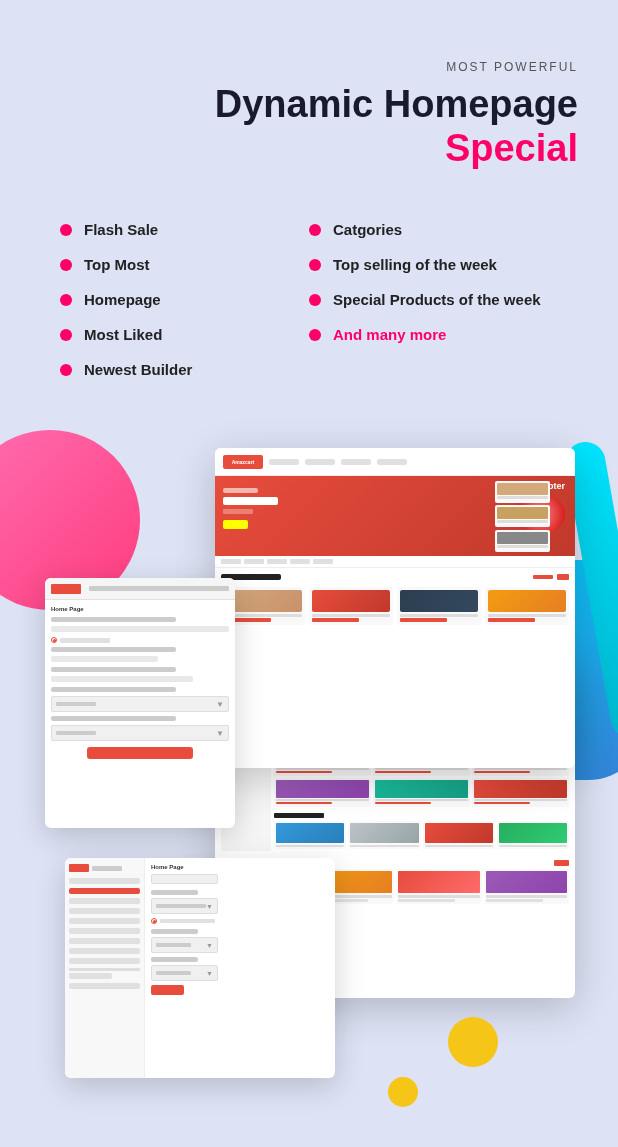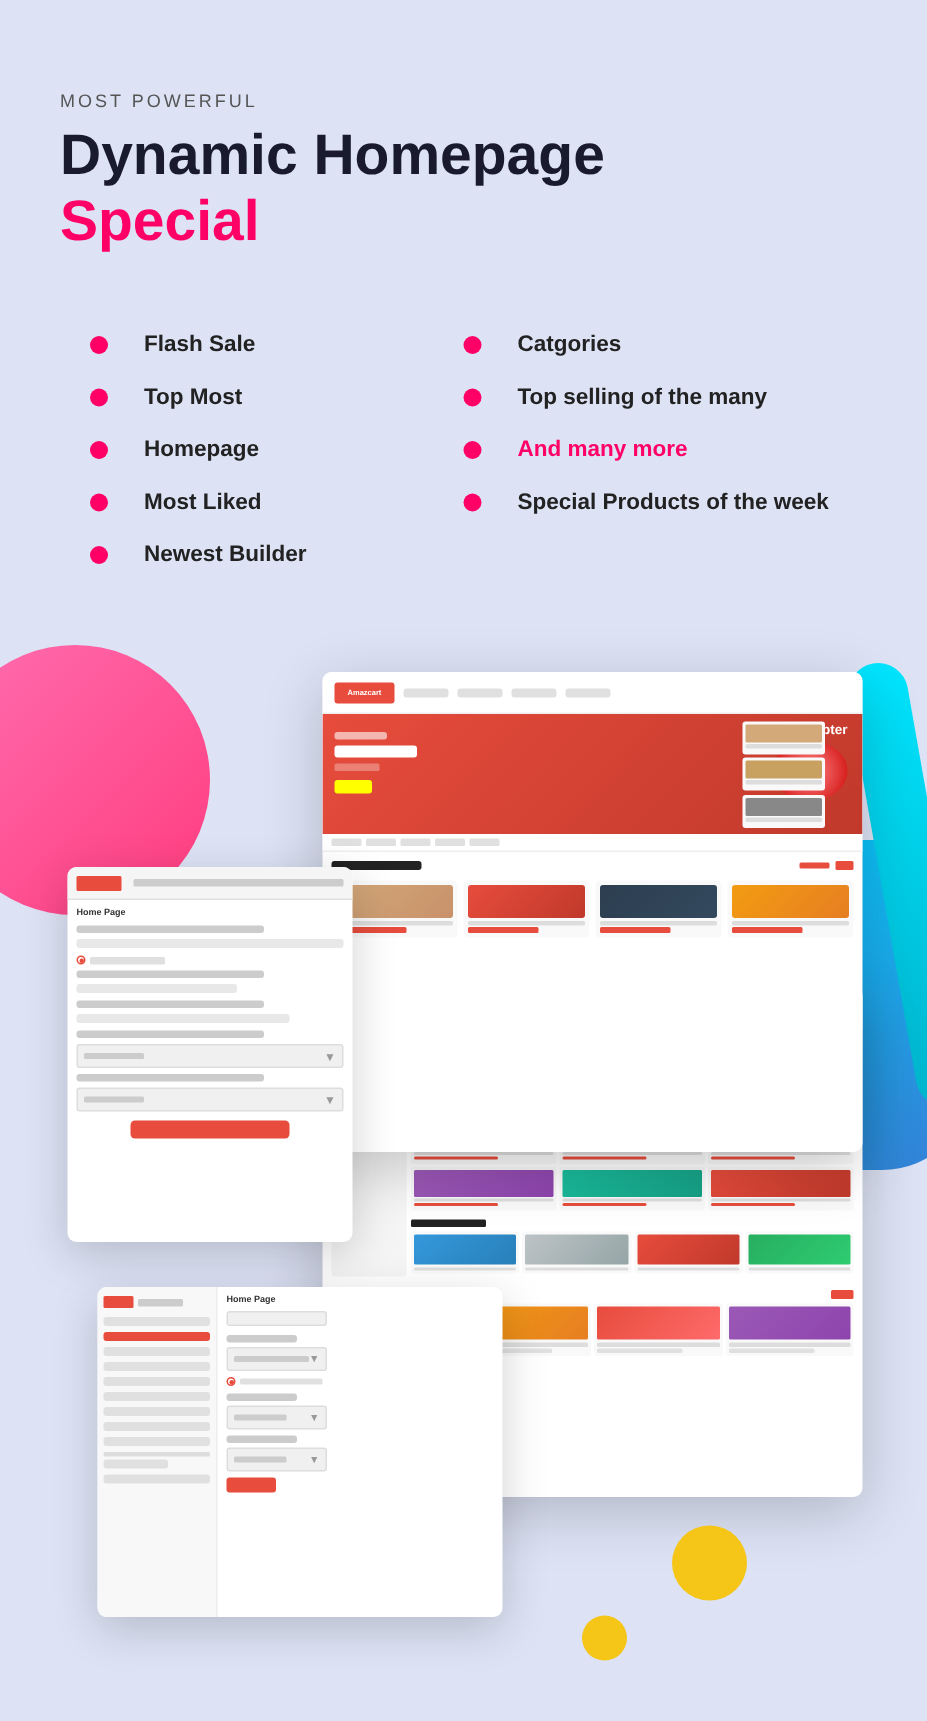--- a/index.html
+++ b/index.html
@@ -70,21 +70,21 @@
       width: 40px;
       height: 300px;
       background: linear-gradient(180deg, #00e5ff, #00b4cc);
       border-radius: 20px;
       transform: rotate(-10deg);
       z-index: 0;
     }
 
     
     .header-section {
-      text-align: left;
+      text-align: right;
       padding: 60px 40px 30px;
       position: relative;
       z-index: 1;
     }
     .header-subtitle {
       font-size: 12px;
       letter-spacing: 2px;
       color: #555;
       text-transform: uppercase;
       margin-bottom: 10px;
@@ -114,21 +114,21 @@
       gap: 0;
     }
     .feature-col {
       display: flex;
       flex-direction: column;
       gap: 18px;
     }
     .feature-item {
       display: flex;
       align-items: center;
-      gap: 24px;
+      gap: 12px;
     }
     .feature-dot {
       width: 12px;
       height: 12px;
       border-radius: 50%;
       background: #ff0066;
       flex-shrink: 0;
     }
     .feature-text {
       font-size: 15px;
@@ -427,29 +427,29 @@
       </div>
     </div>
 
     <div class="feature-col">
       <div class="feature-item">
         <div class="feature-dot"></div>
         <span class="feature-text">Catgories</span>
       </div>
       <div class="feature-item">
         <div class="feature-dot"></div>
-        <span class="feature-text">Top selling of the many</span>
+        <span class="feature-text">Top selling of the week</span>
+      </div>
+      <div class="feature-item">
+        <div class="feature-dot"></div>
+        <span class="feature-text">Special Products of the week</span>
       </div>
       <div class="feature-item">
         <div class="feature-dot"></div>
         <span class="feature-text highlight">And many more</span>
-      </div>
-      <div class="feature-item">
-        <div class="feature-dot"></div>
-        <span class="feature-text">Special Products of the week</span>
       </div>
     </div>
   </div>
 </div>
 
 <div class="screenshots-section">
 
   <div class="screen-main">
     <div class="mock-header">
       <div class="mock-logo">

